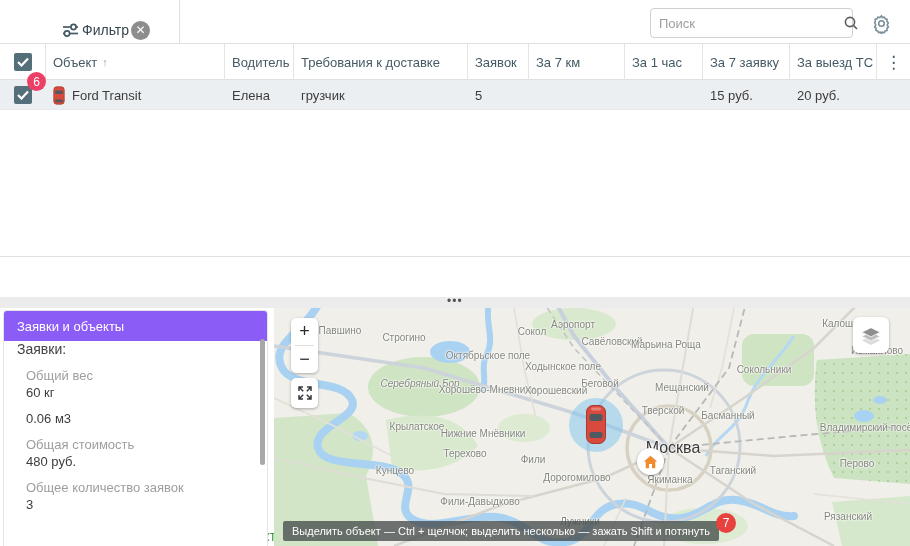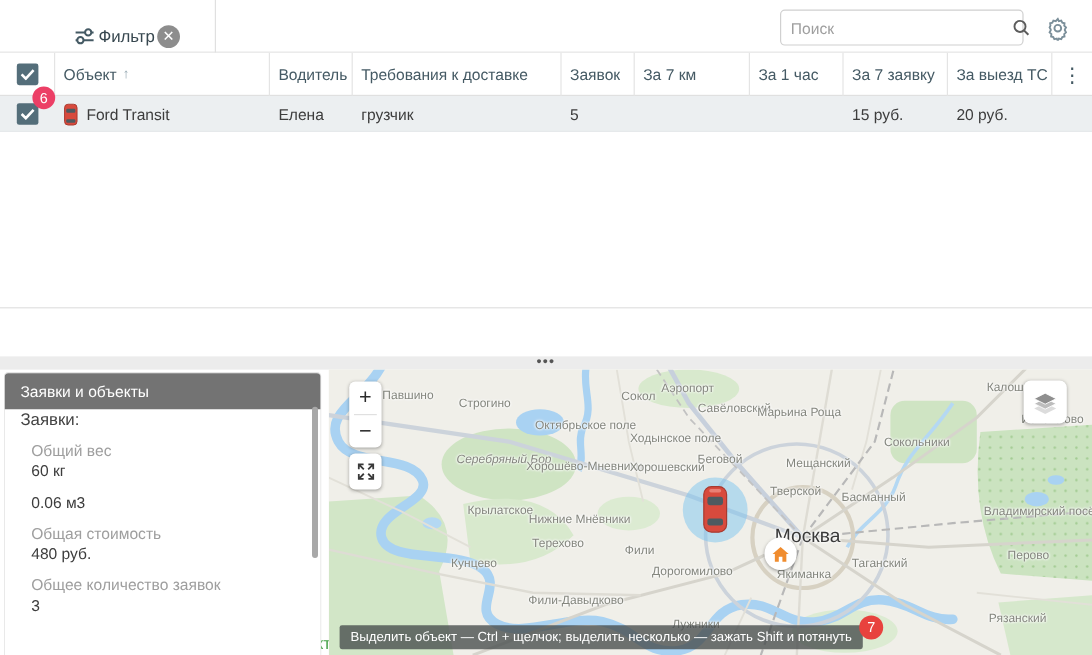--- a/index.html
+++ b/index.html
@@ -45,21 +45,21 @@
   .btn-back { position:absolute; left:648px; top:264px; width:62px; height:30px; background:#fff; border:1px solid #cfcfcf; border-radius:4px; font-size:13px; color:#455a64; font-family:inherit; cursor:pointer; }
   .btn-submit { position:absolute; left:723px; top:263px; width:175px; height:32px; background:#546e7a; border:none; border-radius:4px; font-size:13px; font-weight:500; color:#fff; font-family:inherit; cursor:pointer; }
   .submit-badge { position:absolute; left:716px; top:256px; width:20px; height:20px; border-radius:50%; background:#e8423e; color:#fff; font-size:12px; display:flex; align-items:center; justify-content:center; z-index:4; }
 
   
   .splitter { position:absolute; left:0; top:297px; width:910px; height:11px; background:#ececec; }
   .splitter-dots { position:absolute; left:447px; top:-3px; font-size:12px; color:#555; letter-spacing:1px; cursor:row-resize; }
 
   
   .panel { position:absolute; left:3px; top:310px; width:265px; height:236px; background:#fff; border:1px solid #e4e4e4; border-bottom:none; border-radius:4px 4px 0 0; }
-  .panel-head { height:30px; background:#737373; border-radius:3px 3px 0 0; display:flex; align-items:center; padding-left:13px; color:#fff; font-size:13px; font-weight:500; }
+  .panel-head { height:30px; background:#8b5cf6; border-radius:3px 3px 0 0; display:flex; align-items:center; padding-left:13px; color:#fff; font-size:13px; font-weight:500; }
   .panel-body { position:relative; padding:0 13px 0 13px; }
   .panel-section { font-size:14px; color:#424242; margin-bottom:10px; }
   .pitem { margin:0 0 9px 9px; }
   .pitem .plabel { font-size:13px; color:#9e9e9e; line-height:17px; }
   .pitem .pvalue { font-size:13px; color:#3d3d3d; line-height:17px; }
   .panel-scroll { position:absolute; right:2px; top:28px; width:5px; height:126px; background:#a8a8a8; border-radius:3px; }
 
   
   .map { position:absolute; left:274px; top:308px; width:636px; height:238px; overflow:hidden; background:#f0efe9; }
   .map svg.base { position:absolute; left:0; top:0; }

